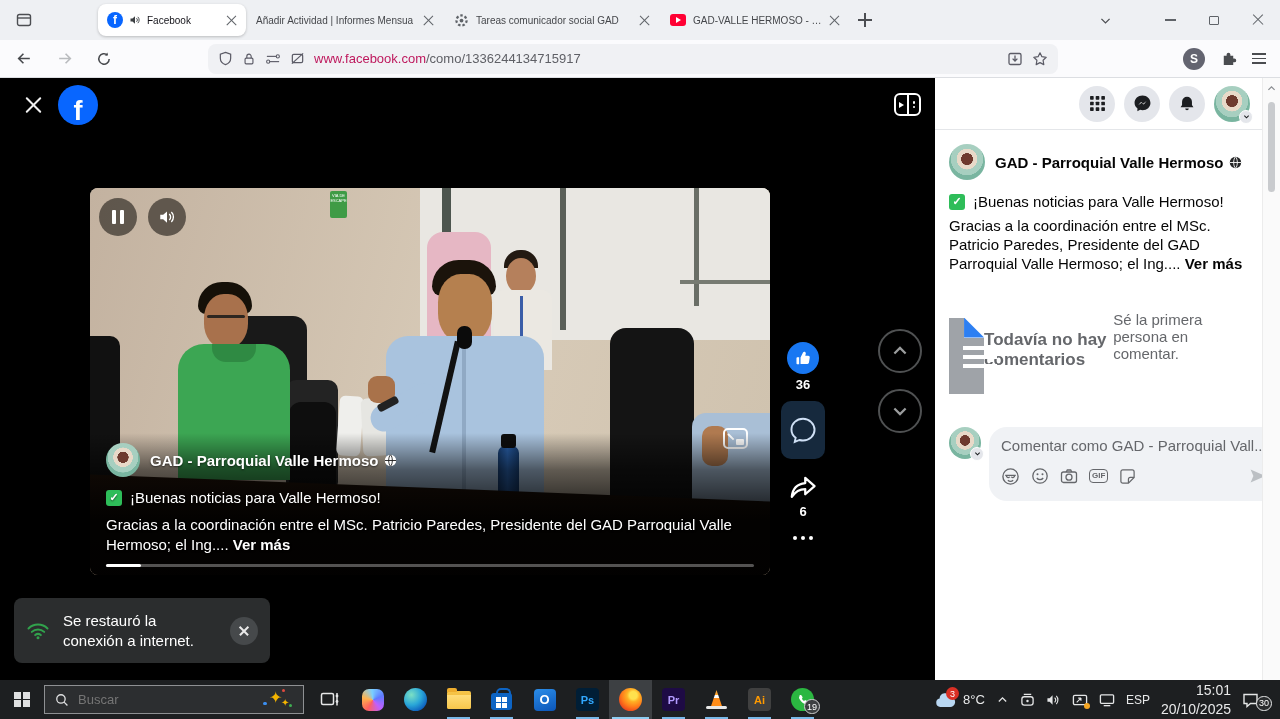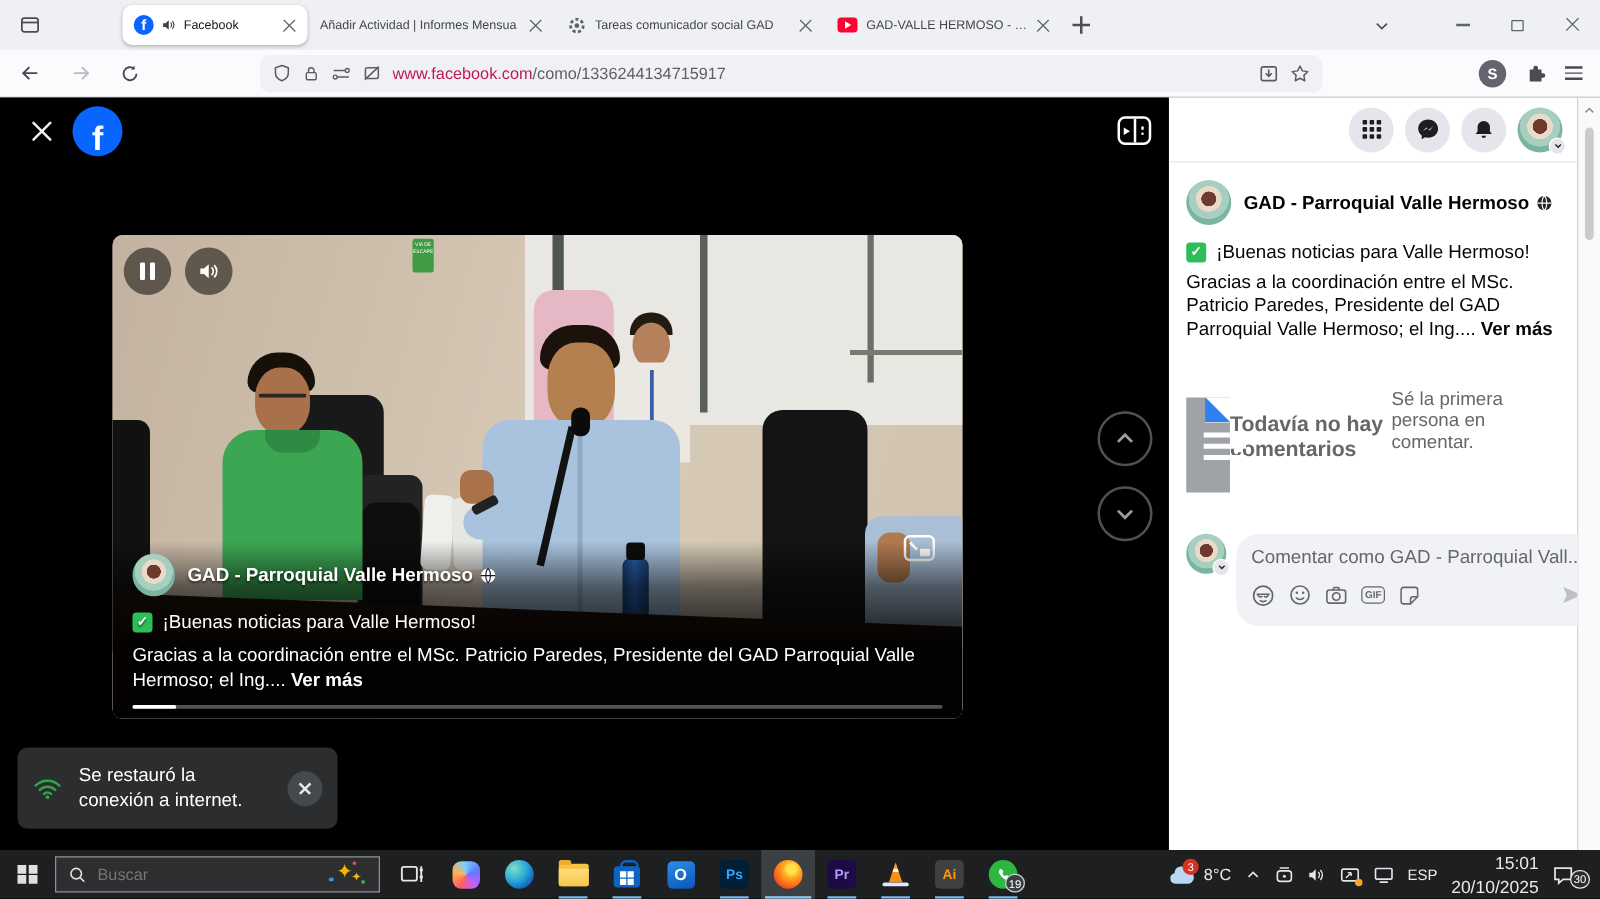--- a/index.html
+++ b/index.html
@@ -425,20 +425,44 @@
             <span class="check"></span>
             <span>¡Buenas noticias para Valle Hermoso!</span>
           </div>
         <div class="vcap"><span>Gracias a la coordinación entre el MSc. Patricio Paredes, Presidente del GAD Parroquial Valle Hermoso; el Ing.... </span><span class="vermas">Ver más</span></div>
         <div class="vprog">
             <div class="vfill"></div>
           </div>
       </div>
     </div>
 
+    <div class="rail">
+      <div class="elike">
+        <svg width="18" height="18" viewBox="0 0 16 16">
+            <path d="M4.6 13.6H3.1c-.5 0-.9-.4-.9-.9V8.2c0-.5.4-.9.9-.9h1.5zM5.8 7.5 8 3.2c.2-.5.7-.8 1.2-.8.7 0 1.3.6 1.3 1.3v.3L10 6h2.7c.8 0 1.4.7 1.3 1.5l-.7 4.6c-.1.7-.7 1.2-1.3 1.2H5.8z" fill="#fff"></path>
+          </svg>
+      </div>
+      <div class="ecount">36</div>
+      <div class="etile">
+        <svg width="28" height="28" viewBox="0 0 16 16">
+            <path d="M8 1.6C4.3 1.6 1.4 4.3 1.4 7.7c0 1.9.9 3.6 2.4 4.7l-.5 2.4 2.7-1.1c.6.2 1.3.3 2 .3 3.7 0 6.6-2.7 6.6-6.1S11.7 1.6 8 1.6z" fill="none" stroke="#cfe0f5" stroke-width="1.1"></path>
+          </svg>
+      </div>
+      <div class="eshare">
+        <svg width="30" height="28" viewBox="0 0 16 15">
+            <path d="M9.2 2.6 14.2 7 9.2 11.4V8.6C5.9 8.6 3.7 10.2 2 12.8c.4-4.3 2.9-7 7.2-7.4z" fill="none" stroke="#fff" stroke-width="1.2" stroke-linejoin="round"></path>
+          </svg>
+      </div>
+      <div class="ecount">6</div>
+      <div class="edots">
+          <i></i>
+          <i></i>
+          <i></i>
+        </div>
+    </div>
 
     <div class="navcirc nup">
       <svg width="20" height="20" viewBox="0 0 16 16">
           <path d="M3.5 10 8 5.5 12.5 10" fill="none" stroke="currentColor" stroke-width="1.8"></path>
         </svg>
     </div>
     <div class="navcirc ndn">
       <svg width="20" height="20" viewBox="0 0 16 16">
           <path d="M3.5 6 8 10.5 12.5 6" fill="none" stroke="currentColor" stroke-width="1.8"></path>
         </svg>

